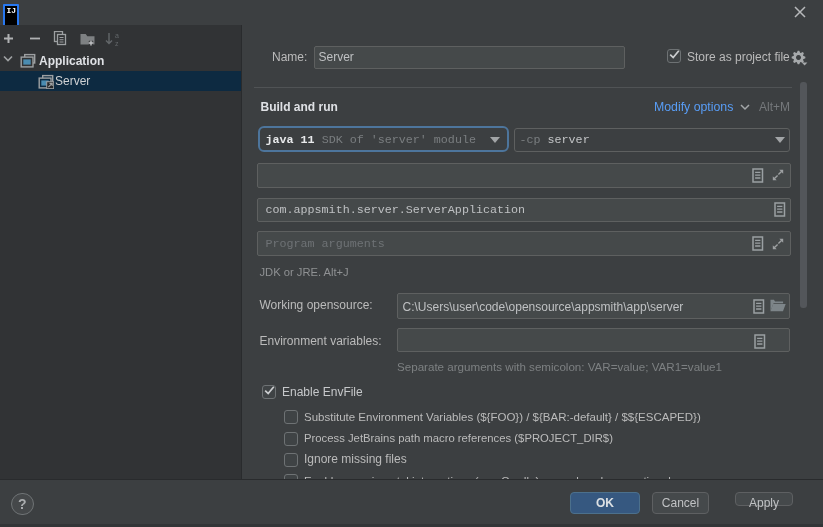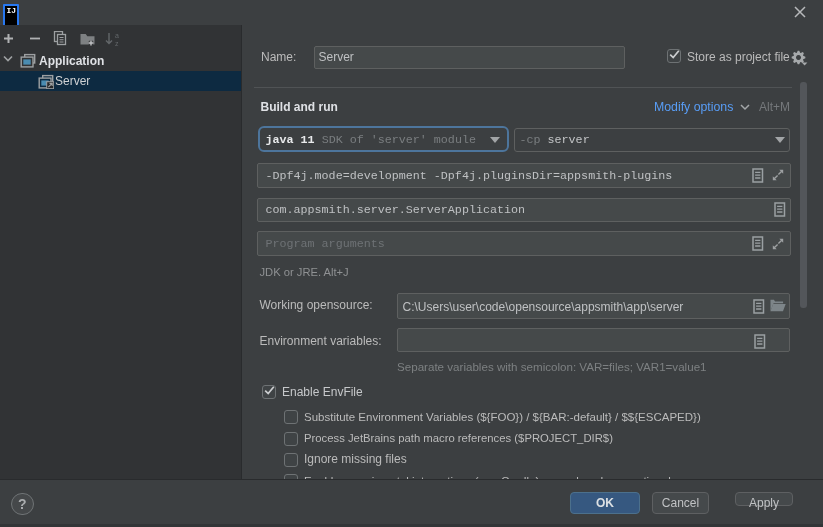--- a/index.html
+++ b/index.html
@@ -61,21 +61,21 @@
     <rect x="1.2" y="5.1" width="11.8" height="9.8" fill="#0d2a41" stroke="#9da0a2" stroke-width="1.4"></rect>
     <rect x="3.3" y="7.4" width="7.4" height="5.2" fill="#4a8cb1"></rect>
     <rect x="8.7" y="8.7" width="7" height="7" fill="#27292b" stroke="#9da0a2" stroke-width="1"></rect>
     <path d="M10.3,14.2 L14,10.5 M11.5,10.4 h2.7 v2.7" stroke="#9da0a2" stroke-width="1.1" fill="none"></path>
   </svg>
   <div class="lbl" style="left:55px;top:74px;color:#d0d2d4;">Server</div>
 
 
   <div class="abs" style="left:241px;top:25px;width:1px;height:454px;background:#292b2d;"></div>
 
-  <div class="lbl" style="left:261px;top:50px;">Name:</div>
+  <div class="lbl" style="left:272px;top:50px;">Name:</div>
   <div class="fld" style="left:313.5px;top:45.5px;width:311.5px;height:23px;"></div>
   <div class="lbl" style="left:318.5px;top:50px;color:#bfc1c3;">Server</div>
 
   <div class="cb" style="left:667px;top:49px;"></div>
   <svg class="abs" style="left:667px;top:47px;" width="15" height="15" viewBox="0 0 15 15">
     <path d="M3.2,7.6 L6.2,10.6 L11.8,3.8" stroke="#ccced0" stroke-width="1.7" fill="none"></path>
   </svg>
   <div class="lbl" style="left:687px;top:50px;">Store as project file</div>
 
   <svg class="abs" style="left:791px;top:50px;" width="17" height="17" viewBox="0 0 17 17">
@@ -98,21 +98,20 @@
     <path d="M0,0 h10 l-5,6 z" fill="#a2a5a7"></path>
   </svg>
 
   <div class="abs" style="left:514px;top:128px;width:276px;height:24px;border:1px solid #5e6060;border-radius:3px;box-sizing:border-box;background:#3c3f41;"></div>
   <div class="lbl mono" style="left:519.5px;top:132.7px;color:#7a7e80;">-cp <span style="color:#c2c4c6">server</span></div>
   <svg class="abs" style="left:774.5px;top:137px;" width="10" height="6" viewBox="0 0 10 6">
     <path d="M0,0 h10 l-5,6 z" fill="#a2a5a7"></path>
   </svg>
 
   <div class="fld" style="left:257px;top:163px;width:534px;height:25px;"></div>
-  <div class="lbl mono" style="left:265.5px;top:168.5px;color:#bfc1c3;">-Dpf4j.mode=development -Dpf4j.pluginsDir=appsmith-plugins</div>
   <svg class="abs" style="left:751.5px;top:168px;" width="12" height="15" viewBox="0 0 12 15">
     <rect x="1" y="1" width="9.5" height="13" fill="none" stroke="#9aa0a3" stroke-width="1.5"></rect>
     <path d="M3.1,4.4 h5.3 M3.1,7.2 h5.3 M3.1,10 h5.3" stroke="#9aa0a3" stroke-width="1.3"></path>
   </svg>
   <svg class="abs" style="left:770px;top:167px;" width="16" height="16" viewBox="0 0 16 16">
     <path d="M11.8,4.2 L8.4,7.6 M4.2,11.8 L7.6,8.4" stroke="#9da0a2" stroke-width="1.4" fill="none"></path>
     <path d="M13.2,2.8 v3.9 l-3.9,-3.9 z" fill="#9da0a2"></path>
     <path d="M2.8,13.2 v-3.9 l3.9,3.9 z" fill="#9da0a2"></path>
   </svg>
 
@@ -148,21 +147,21 @@
     <path d="M0.5,12 V0.8 h3.4 l1.2,1.6 h8 v1.9 h-9.5 z" fill="#7d8589"></path>
     <path d="M3.1,5 h12.6 l-2.7,7.2 H0.4 z" fill="#7d8589"></path>
   </svg>
 
   <div class="lbl" style="left:259.5px;top:333.5px;">Environment variables:</div>
   <div class="fld" style="left:396.5px;top:328px;width:393.5px;height:24px;"></div>
   <svg class="abs" style="left:754px;top:334px;" width="12" height="15" viewBox="0 0 12 15">
     <rect x="1" y="1" width="9.5" height="13" fill="none" stroke="#9aa0a3" stroke-width="1.5"></rect>
     <path d="M3.1,4.4 h5.3 M3.1,7.2 h5.3 M3.1,10 h5.3" stroke="#9aa0a3" stroke-width="1.3"></path>
   </svg>
-  <div class="lbl" style="left:397px;top:359.5px;color:#7d8082;font-size:11.6px;">Separate variables with semicolon: VAR=files; VAR1=value1</div>
+  <div class="lbl" style="left:397px;top:359.5px;color:#7d8082;font-size:11.6px;">Separate arguments with semicolon: VAR=value; VAR1=value1</div>
 
   <div class="cb" style="left:261.5px;top:384.5px;"></div>
   <svg class="abs" style="left:261.5px;top:382.5px;" width="15" height="15" viewBox="0 0 15 15">
     <path d="M3.2,7.6 L6.2,10.6 L11.8,3.8" stroke="#ccced0" stroke-width="1.7" fill="none"></path>
   </svg>
   <div class="lbl" style="left:282px;top:385px;color:#c6c8ca;">Enable EnvFile</div>
 
   <div class="cb" style="left:284px;top:410px;"></div>
   <div class="lbl" style="left:304px;top:409.5px;font-size:11.5px;">Substitute Environment Variables (${FOO}) / ${BAR:-default} / $${ESCAPED})</div>
   <div class="cb" style="left:284px;top:431.5px;"></div>

